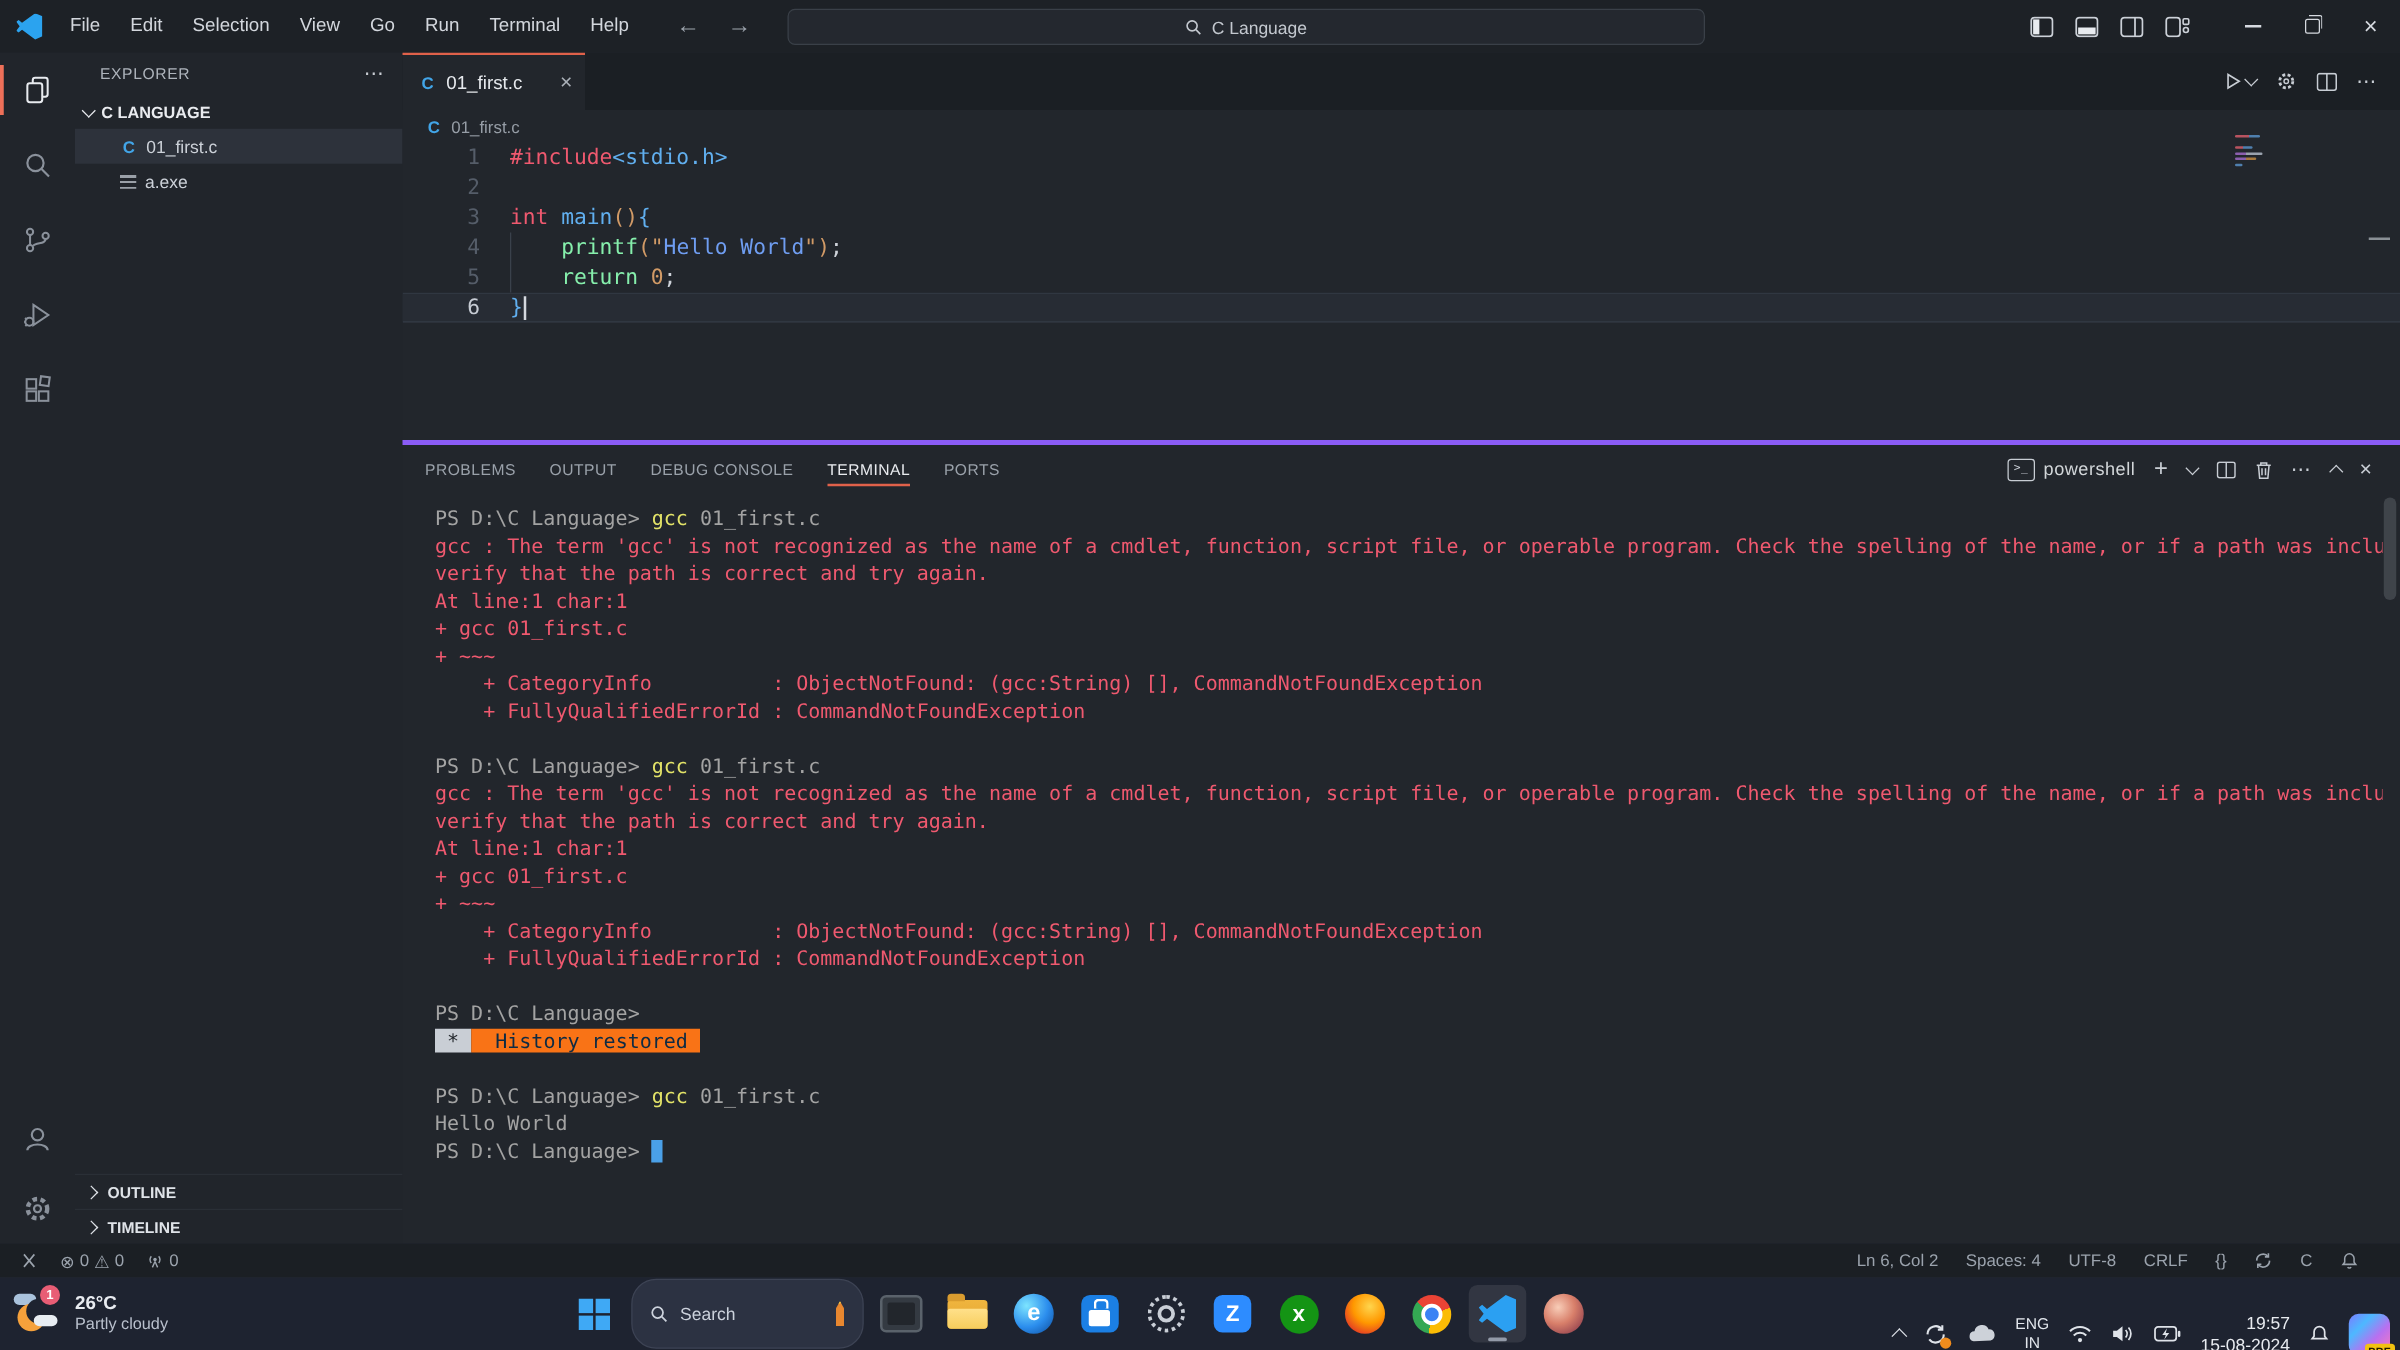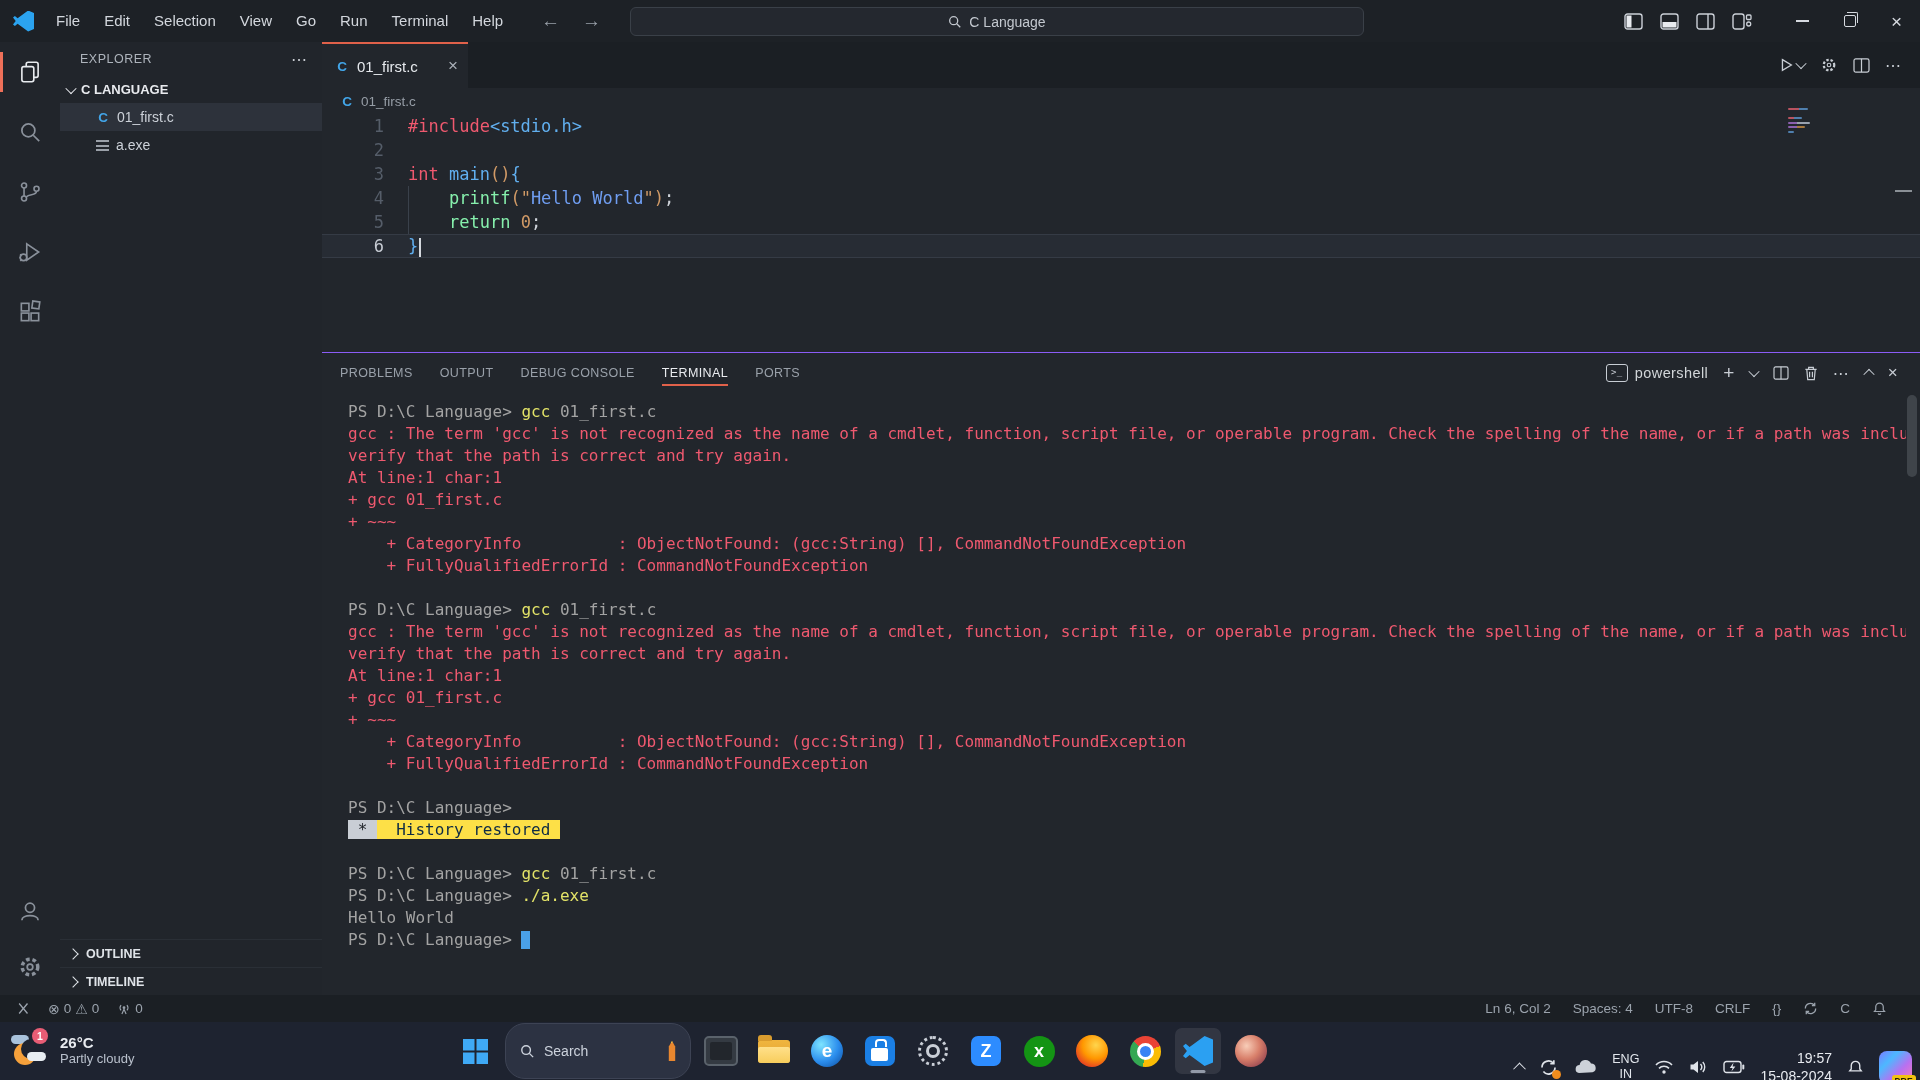--- a/index.html
+++ b/index.html
@@ -68,32 +68,32 @@
   .ctext{white-space:pre;}
   .tok-kw{color:#ef596f;} .tok-fn{color:#61afef;} .tok-mag{color:#86efac;}
   .tok-num{color:#d19a66;} .tok-par{color:#d19a66;} .tok-brc{color:#61afef;}
   .tok-str{color:#6f9df1;} .tok-qt{color:#d19a66;} .tok-pl{color:#cfd3da;}
   .caret{display:inline-block;width:2px;height:19px;background:#d4d8de;vertical-align:middle;margin-left:1px;}
   .minimap{position:absolute;right:104px;top:66px;width:28px;display:flex;flex-direction:column;gap:2.5px;}
   .minimap i{display:block;height:2px;border-radius:1px;}
   .scroll-mark{position:absolute;right:8px;top:148px;width:17px;height:2px;background:#8a9096;}
 
   
-  .panel{position:absolute;left:322px;top:352px;right:0;bottom:85px;background:#22262c;border-top:1px solid #8b5cf6;}
+  .panel{position:absolute;left:322px;top:352px;right:0;bottom:85px;background:#22262c;border-top:4px solid #8b5cf6;}
   .panel-tabs{height:40px;display:flex;align-items:center;gap:27px;padding-left:18px;font-size:12.5px;letter-spacing:.4px;color:#9aa1aa;}
   .ptab{position:relative;line-height:40px;}
   .ptab.active{color:#e9ebef;}
   .ptab.active::after{content:"";position:absolute;left:0;right:0;bottom:7px;height:2px;background:#e0614a;}
   .panel-actions{margin-left:auto;display:flex;align-items:center;gap:15px;padding-right:22px;color:#c8cdd4;font-size:15px;}
   .ps-box{display:flex;align-items:center;gap:7px;color:#d2d6d9;font-size:14.5px;}
   .ps-icon{width:20px;height:16px;border:1.5px solid #c8cdd4;border-radius:3px;font-size:9px;line-height:14px;text-align:center;font-family:"DejaVu Sans Mono",monospace;color:#c8cdd4;}
   .terminal{position:absolute;left:0;right:14px;top:40px;bottom:0;padding:8px 0 0 26px;font-family:"DejaVu Sans Mono",monospace;font-size:16px;line-height:22px;color:#cfd3da;overflow:hidden;}
   .tline{min-height:22px;white-space:pre;}
   .ts-pl{color:#a3a3a3;} .ts-cmd{color:#e3e368;} .ts-err{color:#ef596f;}
-  .ts-hb{background:#c9ced5;color:#22262c;} .ts-hm{background:#fde047;color:#0e2b44;}
+  .ts-hb{background:#c9ced5;color:#22262c;} .ts-hm{background:#f97316;color:#0e2b44;}
   .cursor{display:inline-block;width:9px;height:18px;background:#4aa0e8;vertical-align:text-bottom;}
   .panel-scrollbar{position:absolute;right:3px;top:42px;width:10px;height:82px;border-radius:5px;background:rgba(140,146,155,.28);}
 
   
   .statusbar{position:absolute;left:0;right:0;bottom:58px;height:27px;background:#1b1f24;display:flex;align-items:center;color:#9ba3ad;font-size:13.5px;z-index:25;}
   .st-item{display:flex;align-items:center;gap:4px;padding:0 7px;}
   .st-left{display:flex;align-items:center;padding-left:8px;gap:4px;}
   .st-right{margin-left:auto;display:flex;align-items:flex-start;gap:8px;padding-right:26px;}
   .st-glyph{font-size:14px;}
 
@@ -393,21 +393,20 @@
         <div class="tline"><span class="ts-err">At line:1 char:1</span></div>
         <div class="tline"><span class="ts-err">+ gcc 01_first.c</span></div>
         <div class="tline"><span class="ts-err">+ ~~~</span></div>
         <div class="tline"><span class="ts-err">    + CategoryInfo          : ObjectNotFound: (gcc:String) [], CommandNotFoundException</span></div>
         <div class="tline"><span class="ts-err">    + FullyQualifiedErrorId : CommandNotFoundException</span></div>
         <div class="tline"></div>
         <div class="tline"><span class="ts-pl">PS D:\C Language&gt;</span></div>
         <div class="tline"><span class="ts-hb"> * </span><span class="ts-hm">  History restored </span></div>
         <div class="tline"></div>
         <div class="tline"><span class="ts-pl">PS D:\C Language&gt; </span><span class="ts-cmd">gcc</span><span class="ts-pl"> 01_first.c</span></div>
-        <div class="tline"><span class="ts-pl">PS D:\C Language&gt; </span><span class="ts-cmd">./a.exe</span></div>
         <div class="tline"><span class="ts-pl">Hello World</span></div>
         <div class="tline"><span class="ts-pl">PS D:\C Language&gt; </span><span class="cursor"></span></div>
       </div>
     <div class="panel-scrollbar"></div>
   </div>
 
   <div class="statusbar">
     <div class="st-left">
       <span class="st-item">
         <svg width="15" height="15" viewBox="0 0 18 16" fill="none" stroke="currentColor" stroke-width="1.6">

